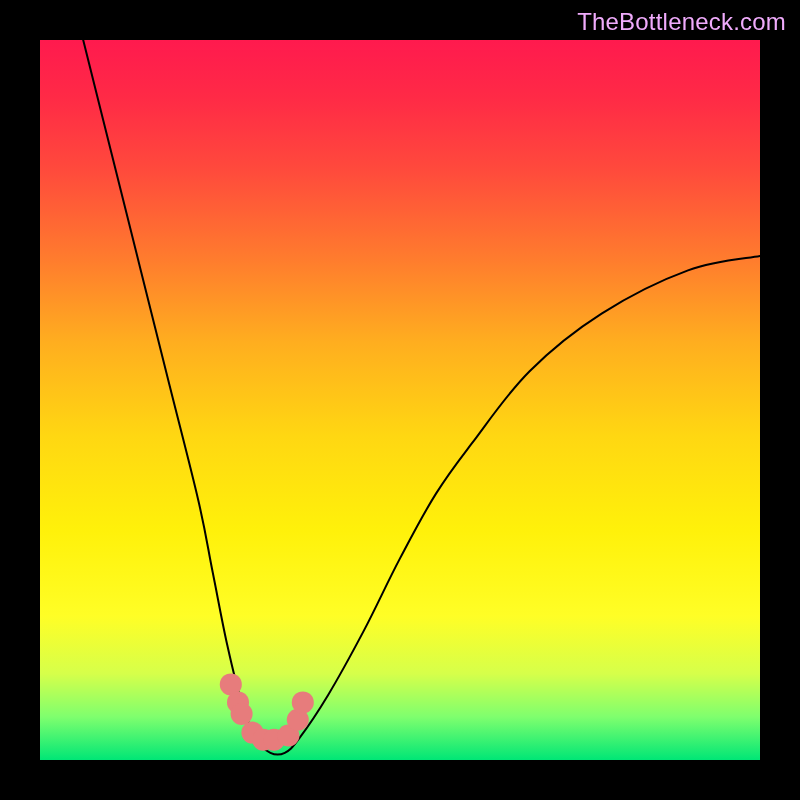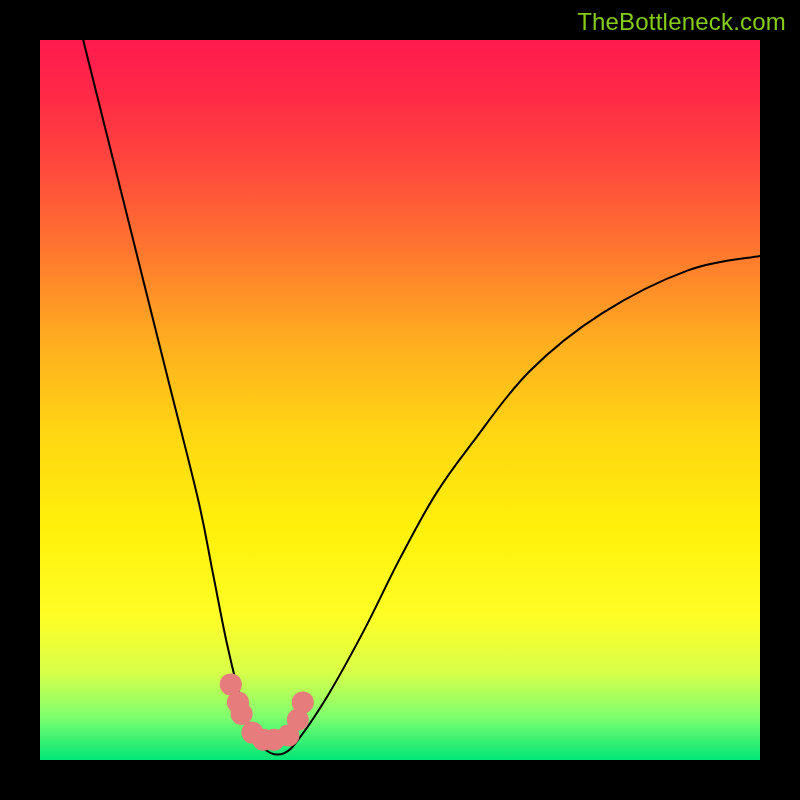--- a/index.html
+++ b/index.html
@@ -46,21 +46,21 @@
   .curve-svg {
     position: absolute;
     inset: 0;
     width: 100%;
     height: 100%;
   }
   .attribution {
     position: absolute;
     top: 8px;
     right: 14px;
-    color: #84cc16;
+    color: #f0abfc;
     font-size: 24px;
     font-weight: 500;
     letter-spacing: 0.2px;
     user-select: none;
   }
 </style>
 </head>
 <body>
 
 <div class="stage">

